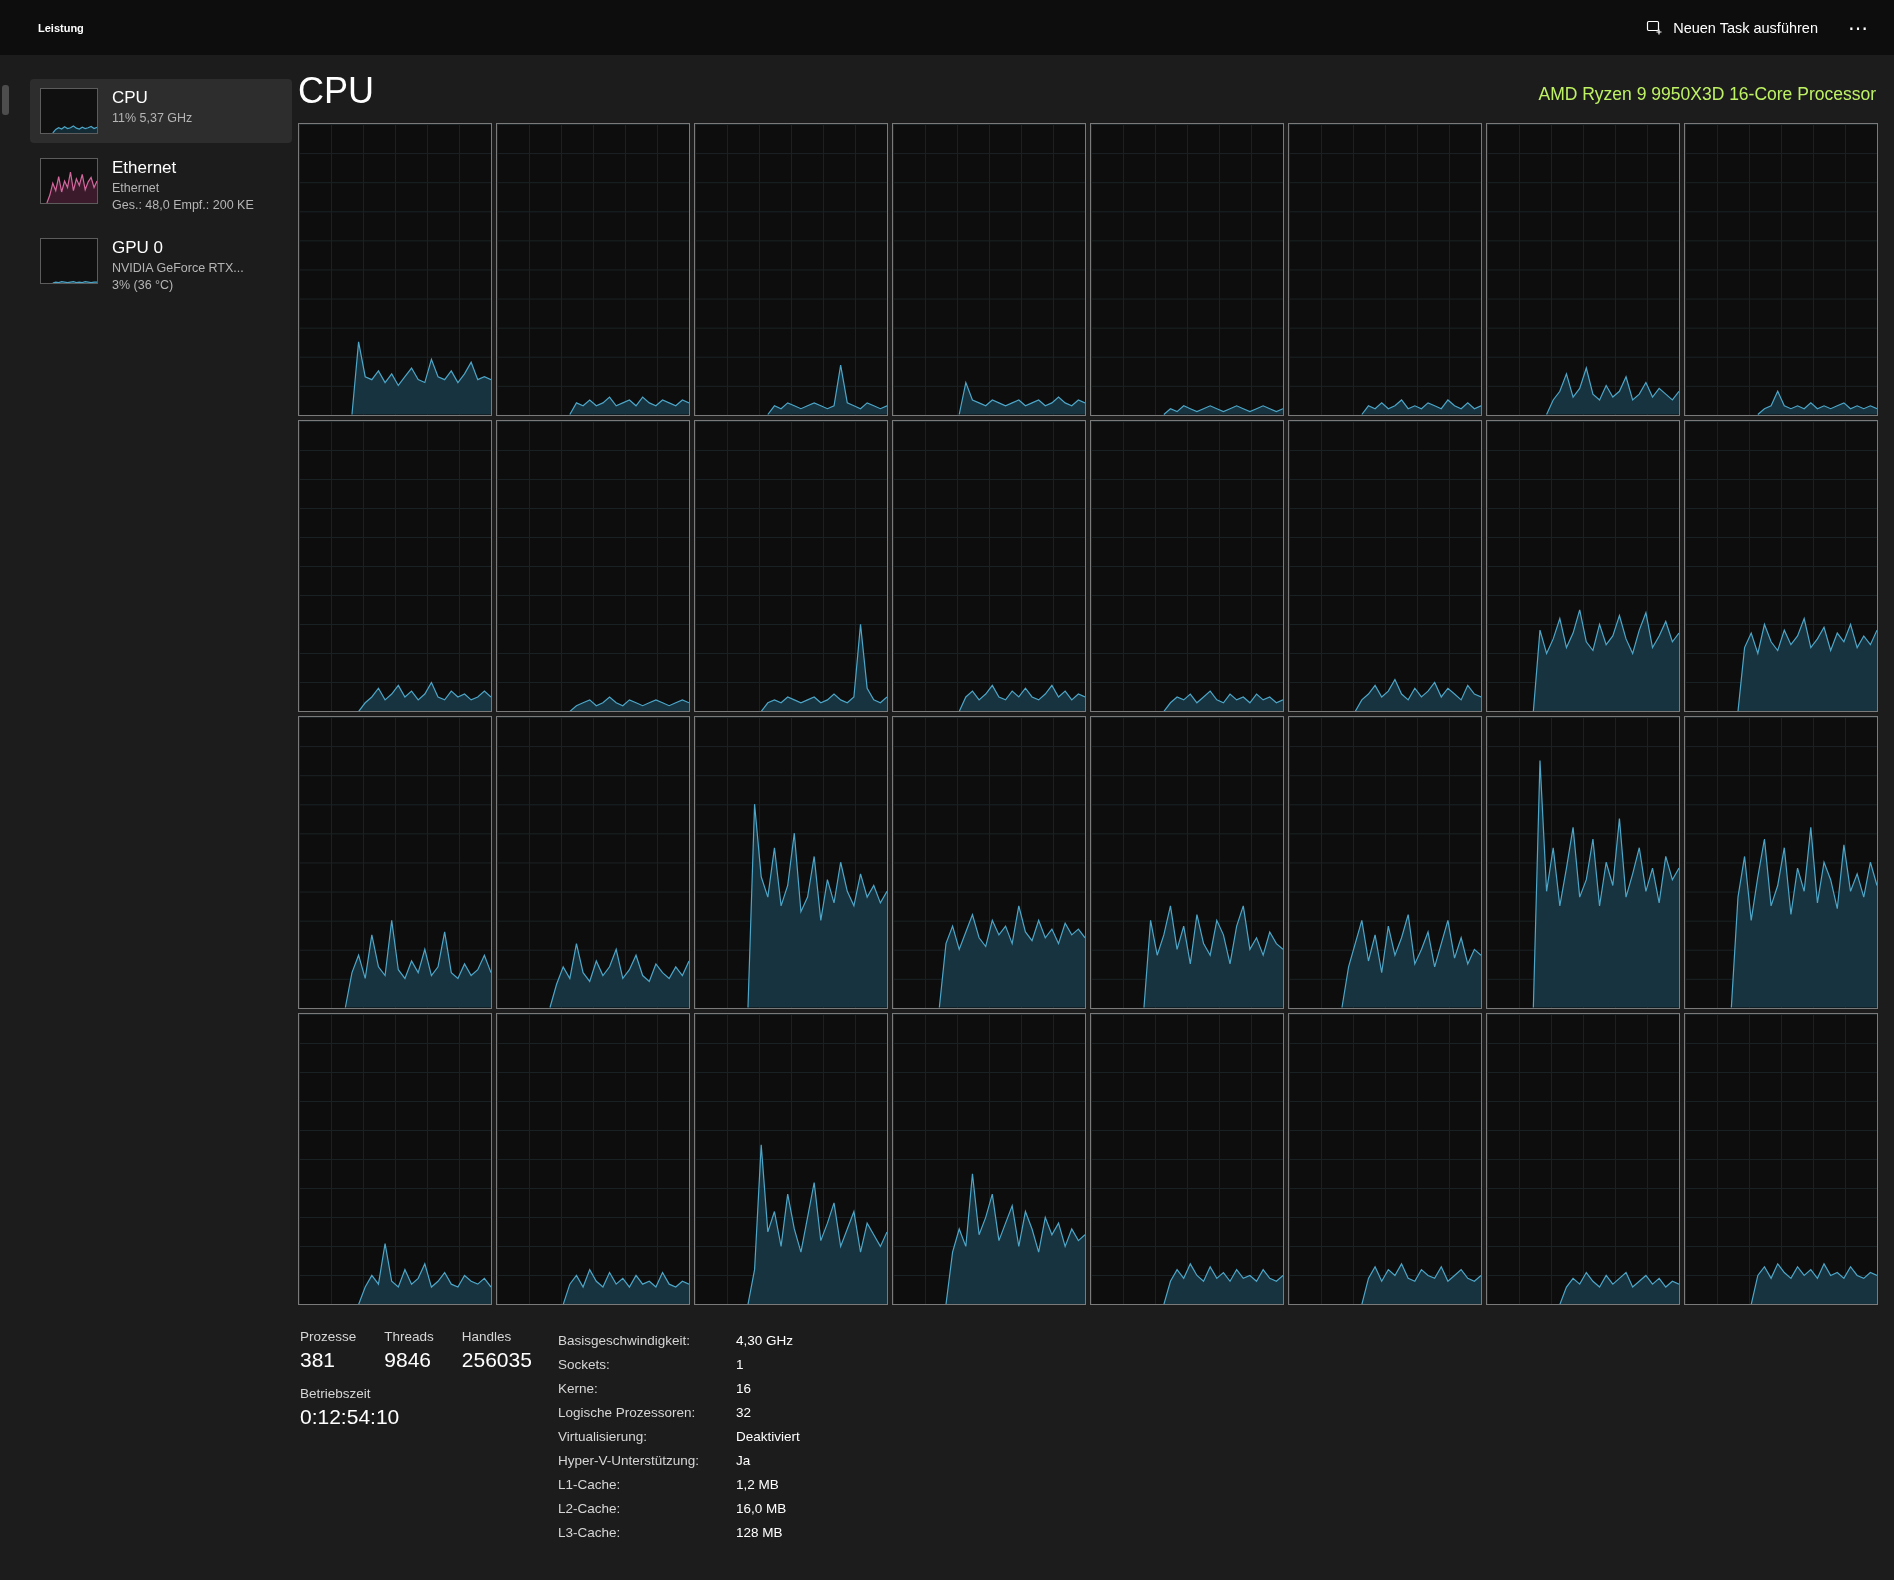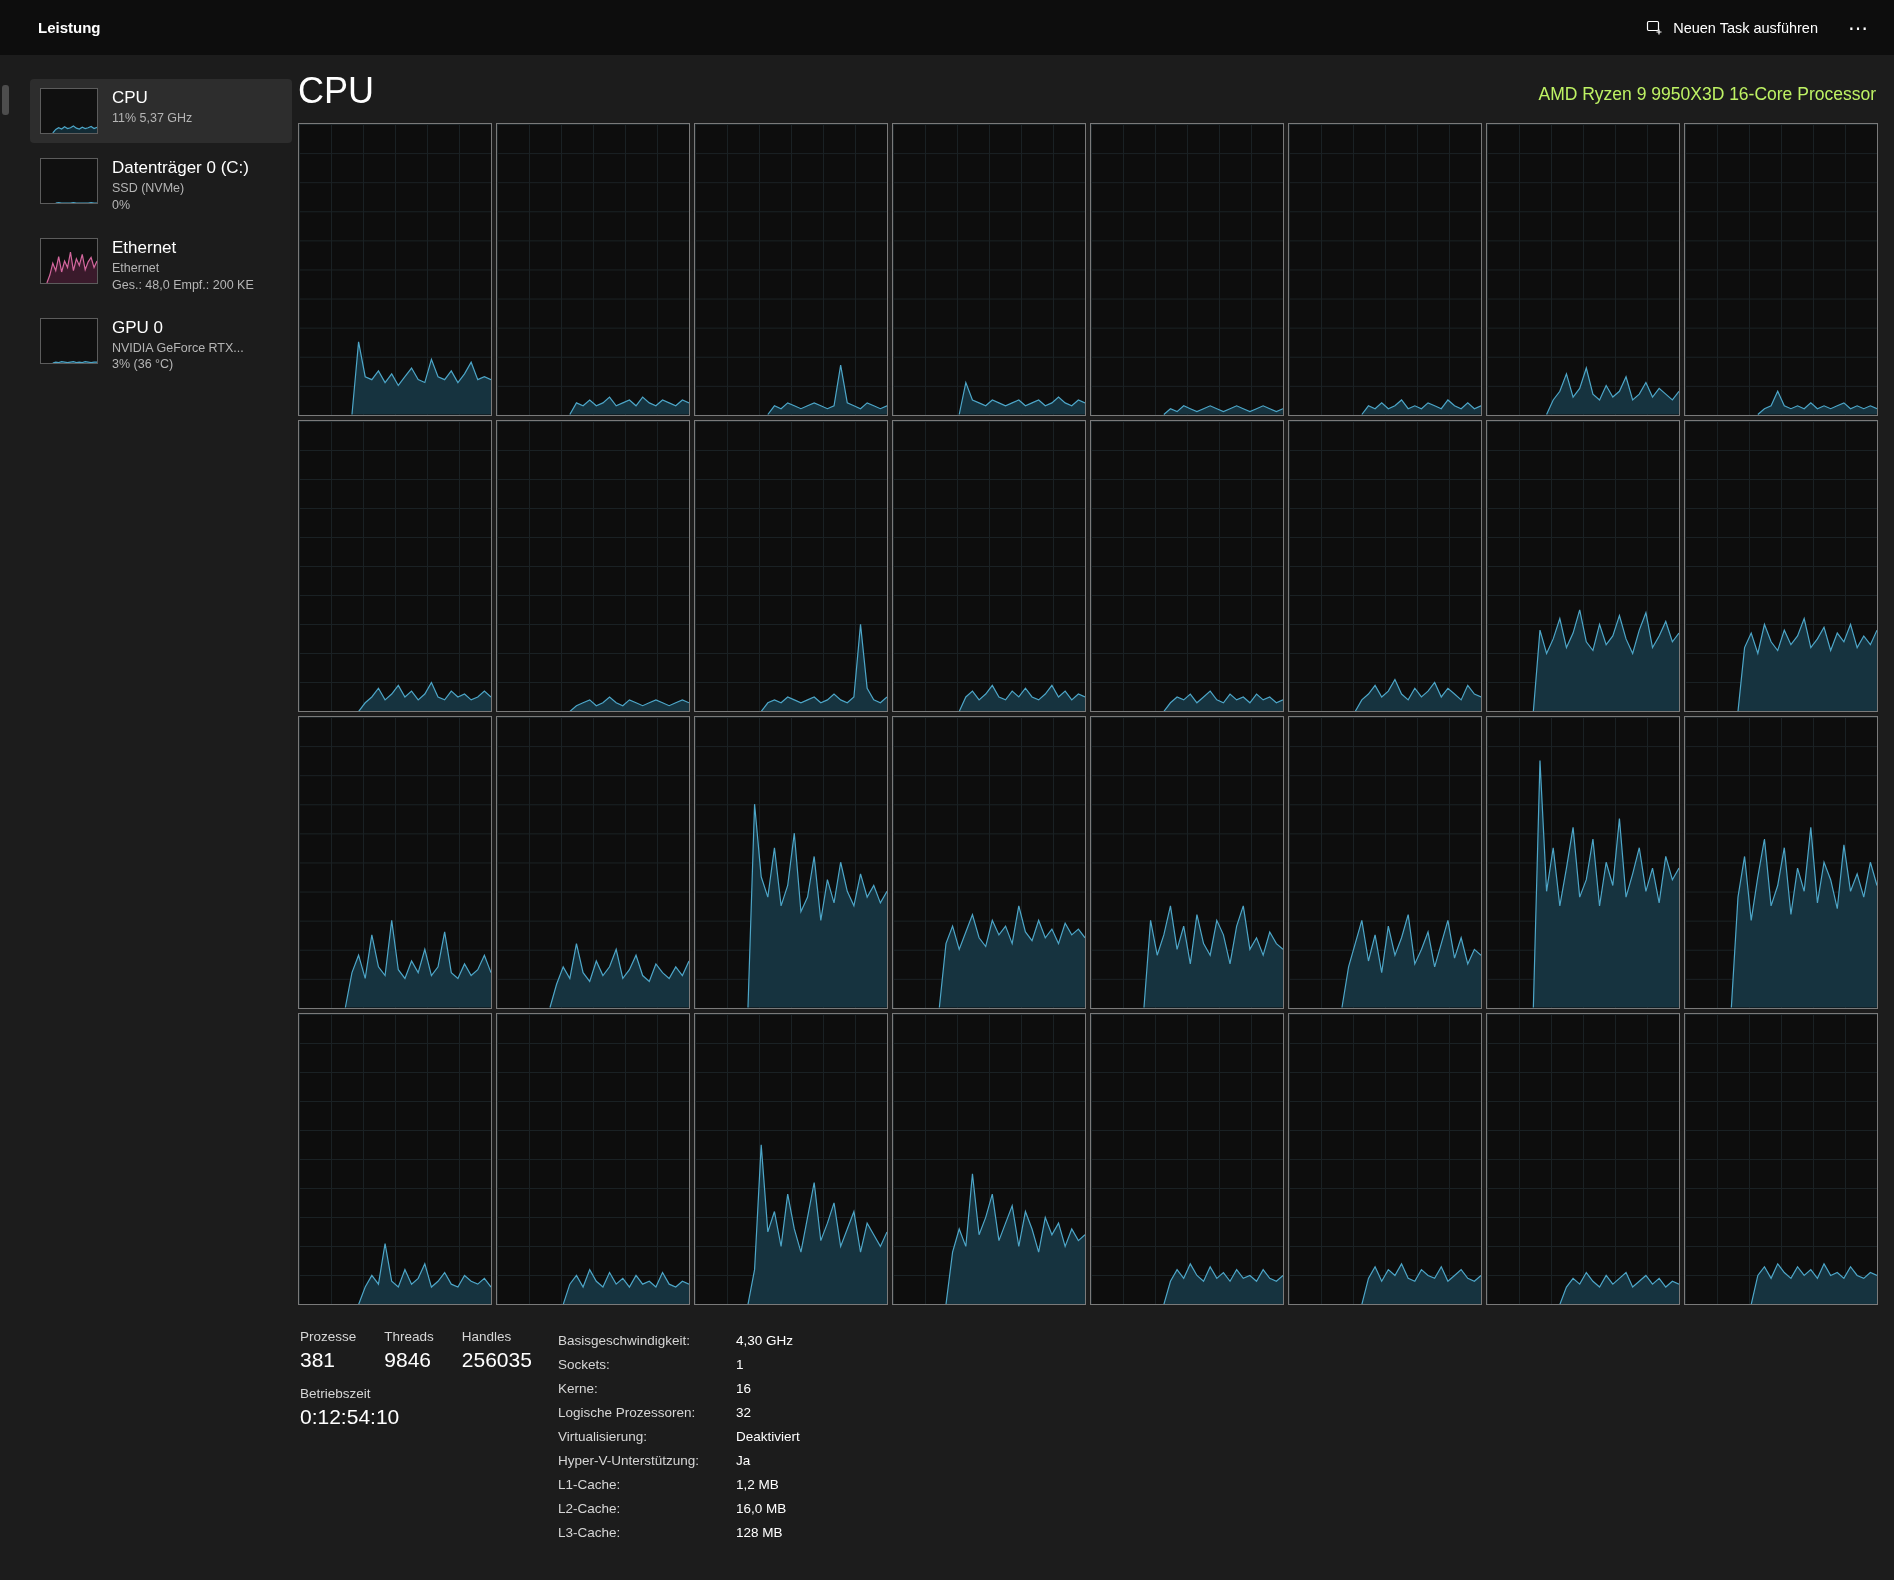--- a/index.html
+++ b/index.html
@@ -8,21 +8,21 @@
     background:#1c1c1c; color:#ffffff;
     font-family:"Liberation Sans", sans-serif;
     overflow:hidden;
   }
   
   .topbar {
     height:55px; background:#0d0d0d;
     display:flex; align-items:center; justify-content:space-between;
     padding:0 26px 0 38px;
   }
-  .topbar-title { font-size:15px; font-weight:700; }
+  .topbar-title { font-size:11px; font-weight:700; }
   .topbar-right { display:flex; align-items:center; gap:30px; }
   .run-task-btn {
     display:flex; align-items:center; gap:10px;
     background:none; border:none; color:#ffffff;
     font-size:14.5px; font-family:inherit; cursor:pointer;
   }
   .more-btn {
     background:none; border:none; color:#ffffff;
     font-size:20px; cursor:pointer; line-height:1;
   }
@@ -106,31 +106,20 @@
   <aside>
     <div class="side-item selected">
       <div class="thumb"><span></span><svg viewBox="0 0 100 100" preserveAspectRatio="none">
             <path d="M21.05 100.00 L26.32 92.00 L31.58 88.00 L36.84 91.00 L42.11 86.00 L47.37 90.00 L52.63 88.00 L57.89 84.00 L63.16 89.00 L68.42 91.00 L73.68 87.00 L78.95 90.00 L84.21 88.00 L89.47 85.00 L94.74 90.00 L100.00 87.00 L100.00 100 L21.05 100 Z" fill="#122b35"></path>
             <path d="M21.05 100.00 L26.32 92.00 L31.58 88.00 L36.84 91.00 L42.11 86.00 L47.37 90.00 L52.63 88.00 L57.89 84.00 L63.16 89.00 L68.42 91.00 L73.68 87.00 L78.95 90.00 L84.21 88.00 L89.47 85.00 L94.74 90.00 L100.00 87.00" fill="none" stroke="#4da6c8" stroke-width="1.2" vector-effect="non-scaling-stroke"></path>
           </svg></div>
       <div class="side-text">
         <div class="side-title">CPU</div>
         <div class="side-sub">11%  5,37 GHz</div>
 
-      </div>
-    </div>
-    <div class="side-item">
-      <div class="thumb"><span></span><svg viewBox="0 0 100 100" preserveAspectRatio="none">
-            <path d="M26.32 100.00 L31.58 99.00 L36.84 100.00 L42.11 100.00 L47.37 100.00 L52.63 100.00 L57.89 99.00 L63.16 100.00 L68.42 100.00 L73.68 100.00 L78.95 100.00 L84.21 100.00 L89.47 99.00 L94.74 100.00 L100.00 100.00 L100.00 100 L26.32 100 Z" fill="#122b35"></path>
-            <path d="M26.32 100.00 L31.58 99.00 L36.84 100.00 L42.11 100.00 L47.37 100.00 L52.63 100.00 L57.89 99.00 L63.16 100.00 L68.42 100.00 L73.68 100.00 L78.95 100.00 L84.21 100.00 L89.47 99.00 L94.74 100.00 L100.00 100.00" fill="none" stroke="#4da6c8" stroke-width="1.2" vector-effect="non-scaling-stroke"></path>
-          </svg></div>
-      <div class="side-text">
-        <div class="side-title">Datenträger 0 (C:)</div>
-        <div class="side-sub">SSD (NVMe)</div>
-        <div class="side-sub">0%</div>
       </div>
     </div>
     <div class="side-item">
       <div class="thumb"><span></span><svg viewBox="0 0 100 100" preserveAspectRatio="none">
             <path d="M10.53 100.00 L15.79 82.00 L21.05 55.00 L26.32 72.00 L31.58 40.00 L36.84 75.00 L42.11 50.00 L47.37 65.00 L52.63 30.00 L57.89 72.00 L63.16 45.00 L68.42 60.00 L73.68 35.00 L78.95 70.00 L84.21 52.00 L89.47 42.00 L94.74 65.00 L100.00 50.00 L100.00 100 L10.53 100 Z" fill="#3a1a2b"></path>
             <path d="M10.53 100.00 L15.79 82.00 L21.05 55.00 L26.32 72.00 L31.58 40.00 L36.84 75.00 L42.11 50.00 L47.37 65.00 L52.63 30.00 L57.89 72.00 L63.16 45.00 L68.42 60.00 L73.68 35.00 L78.95 70.00 L84.21 52.00 L89.47 42.00 L94.74 65.00 L100.00 50.00" fill="none" stroke="#d4679e" stroke-width="1.2" vector-effect="non-scaling-stroke"></path>
           </svg></div>
       <div class="side-text">
         <div class="side-title">Ethernet</div>
         <div class="side-sub">Ethernet</div>

